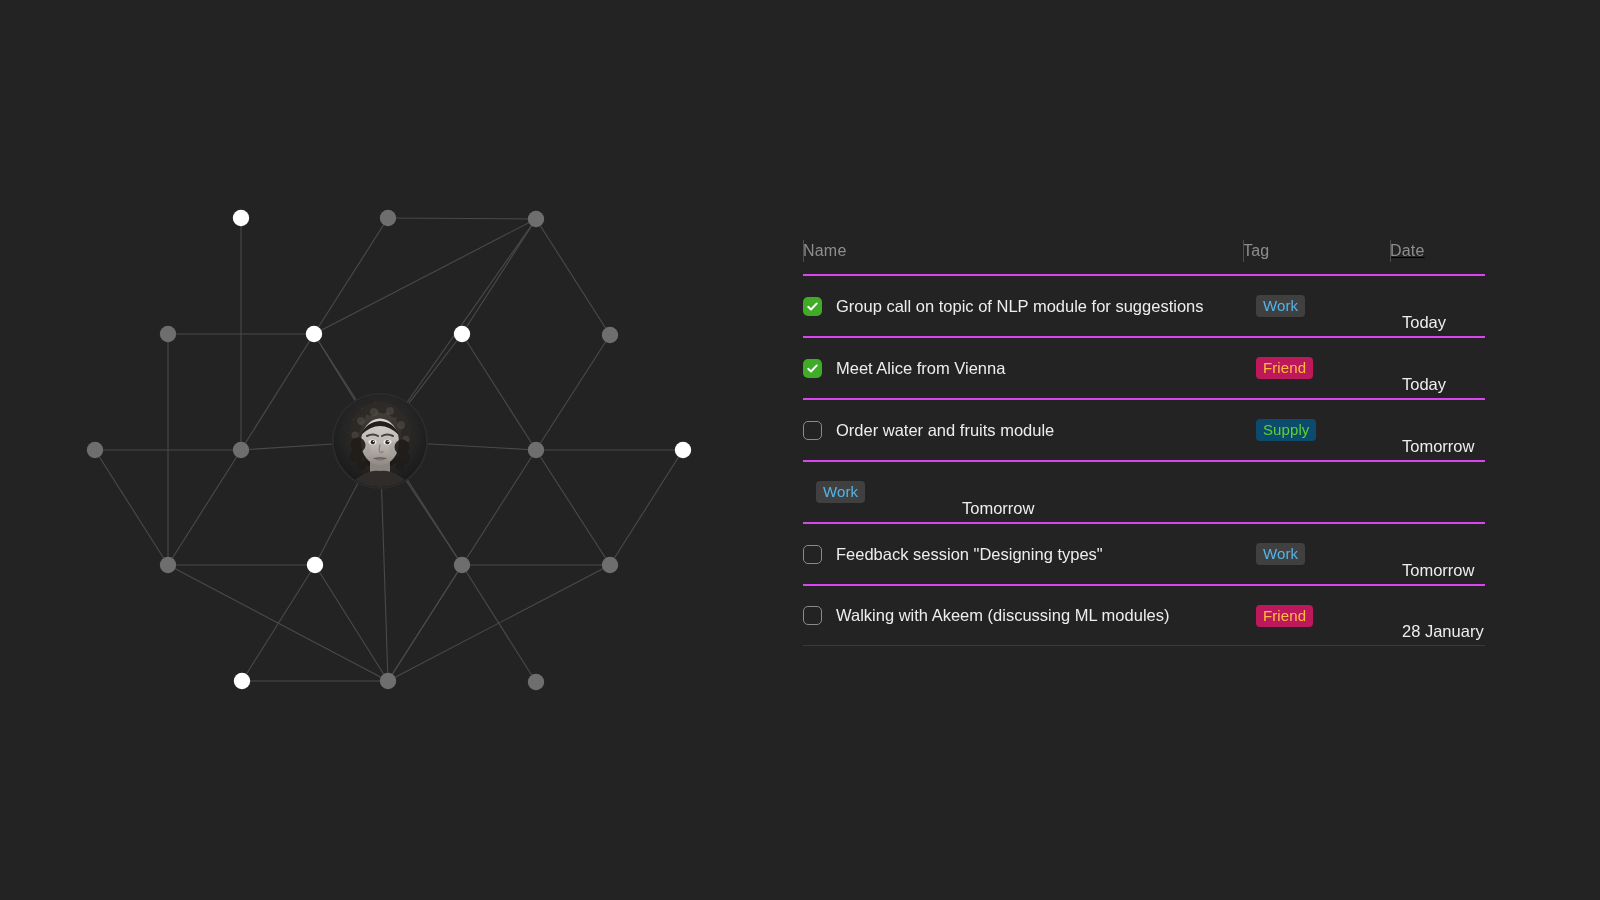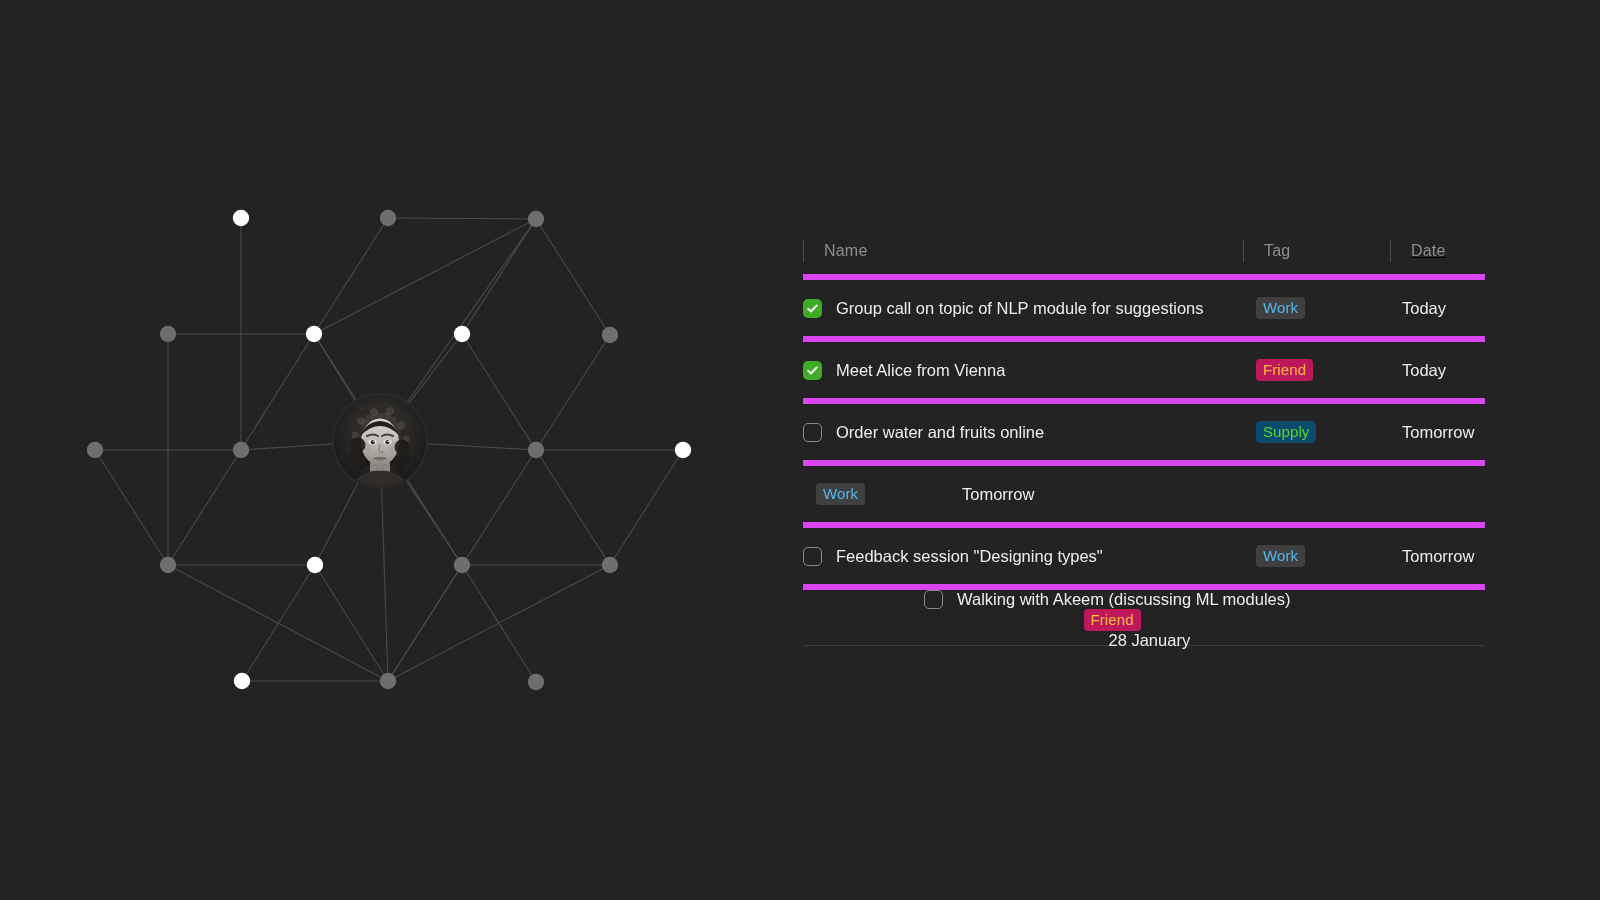--- a/index.html
+++ b/index.html
@@ -77,21 +77,20 @@
   }
   .col-name { width: 440px; position: relative; }
   .col-tag  { width: 147px; position: relative; }
   .col-date { width: 95px;  position: relative; text-decoration: underline; }
 
   .hdr-cell {
     position: relative;
     display: flex;
     align-items: center;
     height: 30px;
-    padding-left: 21px;
     box-sizing: border-box;
   }
   .hdr-cell::before {
     content: "";
     position: absolute;
     left: 0;
     top: 4px;
     bottom: 4px;
     width: 1px;
     background: #4d4d4d;
@@ -104,24 +103,24 @@
   }
 
   
   #table-body { position: relative; }
 
   .trow {
     position: relative;
     height: 62px;
     display: flex;
     align-items: center;
-    border-top: 6px solid #d946ef;
-    box-sizing: border-box;
-  }
-  .trow:last-child { border-bottom: 1px solid #3a3a3a; flex-direction: column; }
+    border-top: 2px solid #d946ef;
+    box-sizing: border-box;
+  }
+  .trow:last-child { border-bottom: 1px solid #3a3a3a; }
 
   .cell-name {
     width: 440px;
     display: flex;
     align-items: center;
     box-sizing: border-box;
   }
   .cell-tag {
     width: 147px;
     display: flex;
@@ -177,20 +176,21 @@
   }
   .tag-work   { background: #404040; color: #53b4e8; }
   .tag-friend { background: #be185d; color: #ffbe3d; }
   .tag-supply { background: #0c4a6e; color: #5bd42c; }
 
   .date-label {
     color: #ededed;
     font-size: 16.5px;
     line-height: 1.1;
     white-space: nowrap;
+    margin-top: 32px;
   }
 </style>
 </head>
 <body>
 
 <div class="stage">
 
   <div id="graph-panel">
     <svg id="graph-svg" viewBox="0 0 780 900">
       <g id="edge-layer">
@@ -389,21 +389,21 @@
           <div class="cell-tag">
             <span class="tag tag-friend">Friend</span>
           </div>
           <div class="cell-date">
             <span class="date-label">Today</span>
           </div>
         </div>
         <div class="trow">
           <div class="cell-name">
             <div class="checkbox unchecked"></div>
-            <span class="task-label">Order water and fruits online</span>
+            <span class="task-label">Order water and fruits module</span>
           </div>
           <div class="cell-tag">
             <span class="tag tag-supply">Supply</span>
           </div>
           <div class="cell-date">
             <span class="date-label">Tomorrow</span>
           </div>
         </div>
         <div class="trow">
           <div class="cell-tag">

